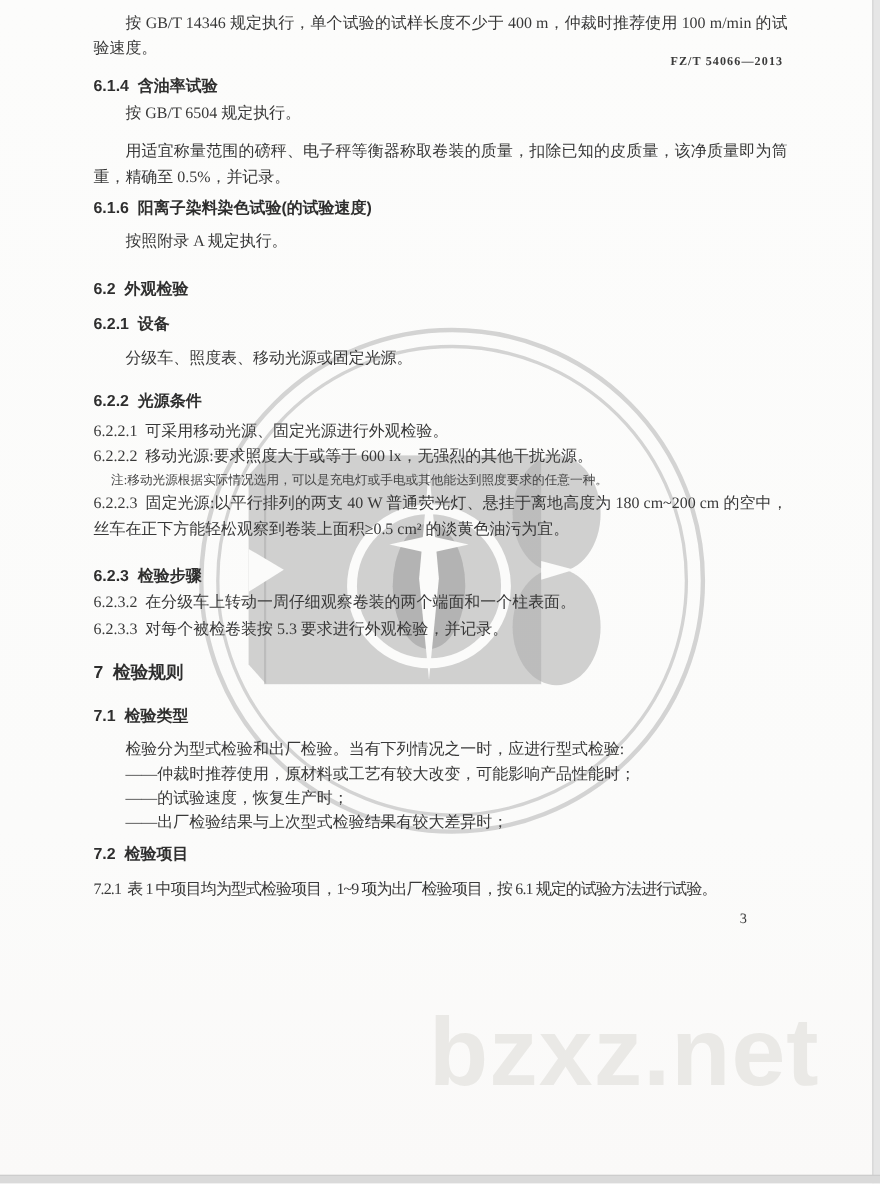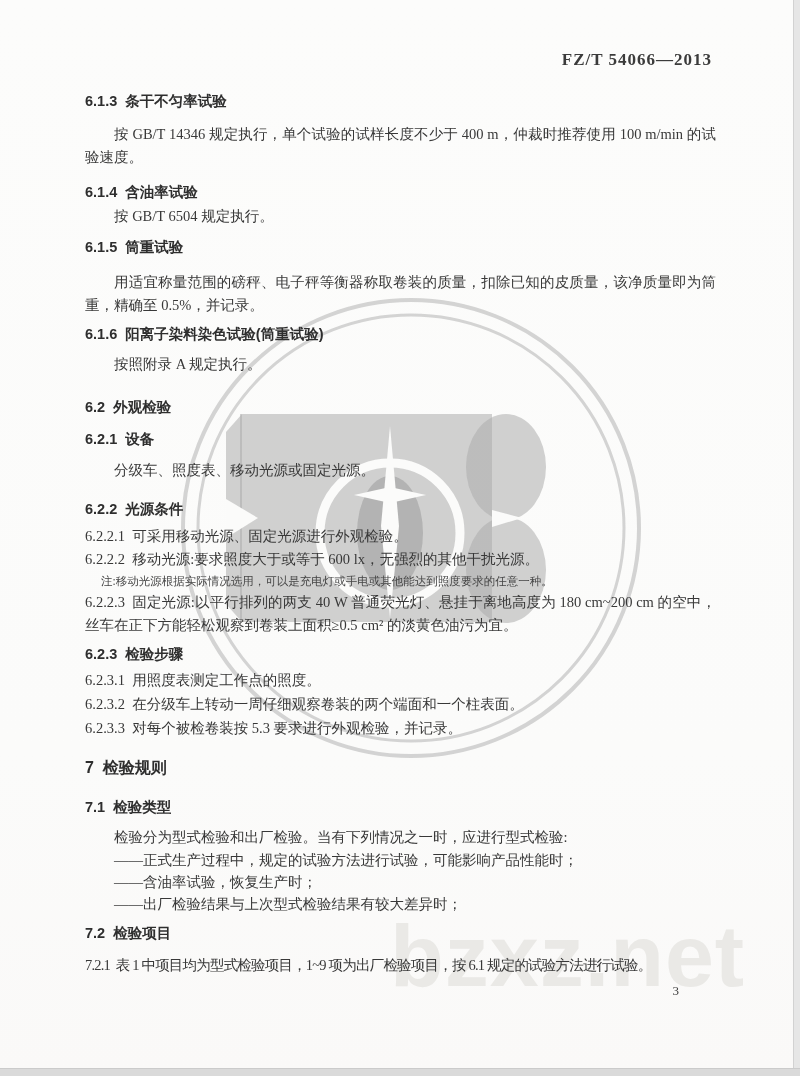--- a/index.html
+++ b/index.html
@@ -20,21 +20,21 @@
     background:#e6e6e6;border-left:1px solid #d2d2d2;
   }
   .edge-bottom{
     position:absolute;left:0;bottom:0;width:800px;height:7px;
     background:#dadada;border-top:1px solid #cbcbcb;
   }
   .header-code{
     position:absolute;top:50px;left:0;right:88px;
     text-align:right;
     font-family:"Liberation Serif", serif;
-    font-weight:600;font-size:17px;letter-spacing:1px;color:#3b3b3b;
+    font-weight:600;font-size:11px;letter-spacing:1px;color:#3b3b3b;
   }
   .site-wm{
     position:absolute;left:366px;top:912px;
     font-family:"Liberation Sans", sans-serif;
     font-weight:bold;font-size:88px;line-height:1;
     color:#eae9e6;letter-spacing:1px;z-index:1;
     user-select:none;
     margin-left:24px;
   }
   .stamp{
@@ -95,54 +95,51 @@
       <polygon points="214,130 223,230 214,322 205,230"></polygon>
       <polygon points="178,199 214,207 250,199 214,191"></polygon>
     </g>
   </svg>
 
   <div class="site-wm">bzxz.net</div>
 
   <div class="header-code">FZ/T 54066—2013</div>
 
   <div class="content">
-    <div class="hsub" style="margin-top:90px">6.1.3  条干不匀率试验</div>
     <div class="para" style="margin-top:10px">按 GB/T 14346 规定执行，单个试验的试样长度不少于 400 m，仲裁时推荐使用 100 m/min 的试验速度。</div>
 
     <div class="hsub" style="margin-top:12px">6.1.4  含油率试验</div>
     <div class="para" style="margin-top:1px">按 GB/T 6504 规定执行。</div>
 
-    <div class="hsub" style="margin-top:8px">6.1.5  筒重试验</div>
     <div class="para" style="margin-top:12px">用适宜称量范围的磅秤、电子秤等衡器称取卷装的质量，扣除已知的皮质量，该净质量即为筒重，精确至 0.5%，并记录。</div>
 
-    <div class="hsub" style="margin-top:6px">6.1.6  阳离子染料染色试验(筒重试验)</div>
+    <div class="hsub" style="margin-top:6px">6.1.6  阳离子染料染色试验(的试验速度)</div>
     <div class="para" style="margin-top:7px">按照附录 A 规定执行。</div>
 
     <div class="hsub" style="margin-top:20px">6.2  外观检验</div>
 
     <div class="hsub" style="margin-top:9px">6.2.1  设备</div>
     <div class="para" style="margin-top:8px">分级车、照度表、移动光源或固定光源。</div>
 
     <div class="hsub" style="margin-top:16px">6.2.2  光源条件</div>
     <div class="clause" style="margin-top:4px">6.2.2.1  可采用移动光源、固定光源进行外观检验。</div>
     <div class="clause">6.2.2.2  移动光源:要求照度大于或等于 600 lx，无强烈的其他干扰光源。</div>
     <div class="note">注:移动光源根据实际情况选用，可以是充电灯或手电或其他能达到照度要求的任意一种。</div>
     <div class="clause">6.2.2.3  固定光源:以平行排列的两支 40 W 普通荧光灯、悬挂于离地高度为 180 cm~200 cm 的空中，丝车在正下方能轻松观察到卷装上面积≥0.5 cm² 的淡黄色油污为宜。</div>
 
-    <div class="hsub" style="margin-top:6px">6.2.3  检验步骤</div>
-    <div class="clause" style="margin-top:3px">6.2.3.1  用照度表测定工作点的照度。</div>
+    <div class="hsub" style="margin-top:20px">6.2.3  检验步骤</div>
     <div class="clause" style="margin-top:1px">6.2.3.2  在分级车上转动一周仔细观察卷装的两个端面和一个柱表面。</div>
     <div class="clause" style="margin-top:1px">6.2.3.3  对每个被检卷装按 5.3 要求进行外观检验，并记录。</div>
 
     <div class="hbig" style="margin-top:16px">7  检验规则</div>
 
     <div class="hsub" style="margin-top:16px">7.1  检验类型</div>
     <div class="para" style="margin-top:7px">检验分为型式检验和出厂检验。当有下列情况之一时，应进行型式检验:</div>
-    <div class="dash">——正式生产过程中，规定的试验方法进行试验，可能影响产品性能时；</div>
-    <div class="dash">——含油率试验，恢复生产时；</div>
+    <div class="dash">——仲裁时推荐使用，原材料或工艺有较大改变，可能影响产品性能时；</div>
+    <div class="dash">——的试验速度，恢复生产时；</div>
     <div class="dash">——出厂检验结果与上次型式检验结果有较大差异时；</div>
 
     <div class="hsub" style="margin-top:7px">7.2  检验项目</div>
     <div class="clause tight" style="margin-top:9px">7.2.1  表 1 中项目均为型式检验项目，1~9 项为出厂检验项目，按 6.1 规定的试验方法进行试验。</div>
 
     <div class="pageno" style="margin-top:2px">3</div>
   </div>
 
   <div class="edge-right"></div>
   <div class="edge-bottom"></div>

